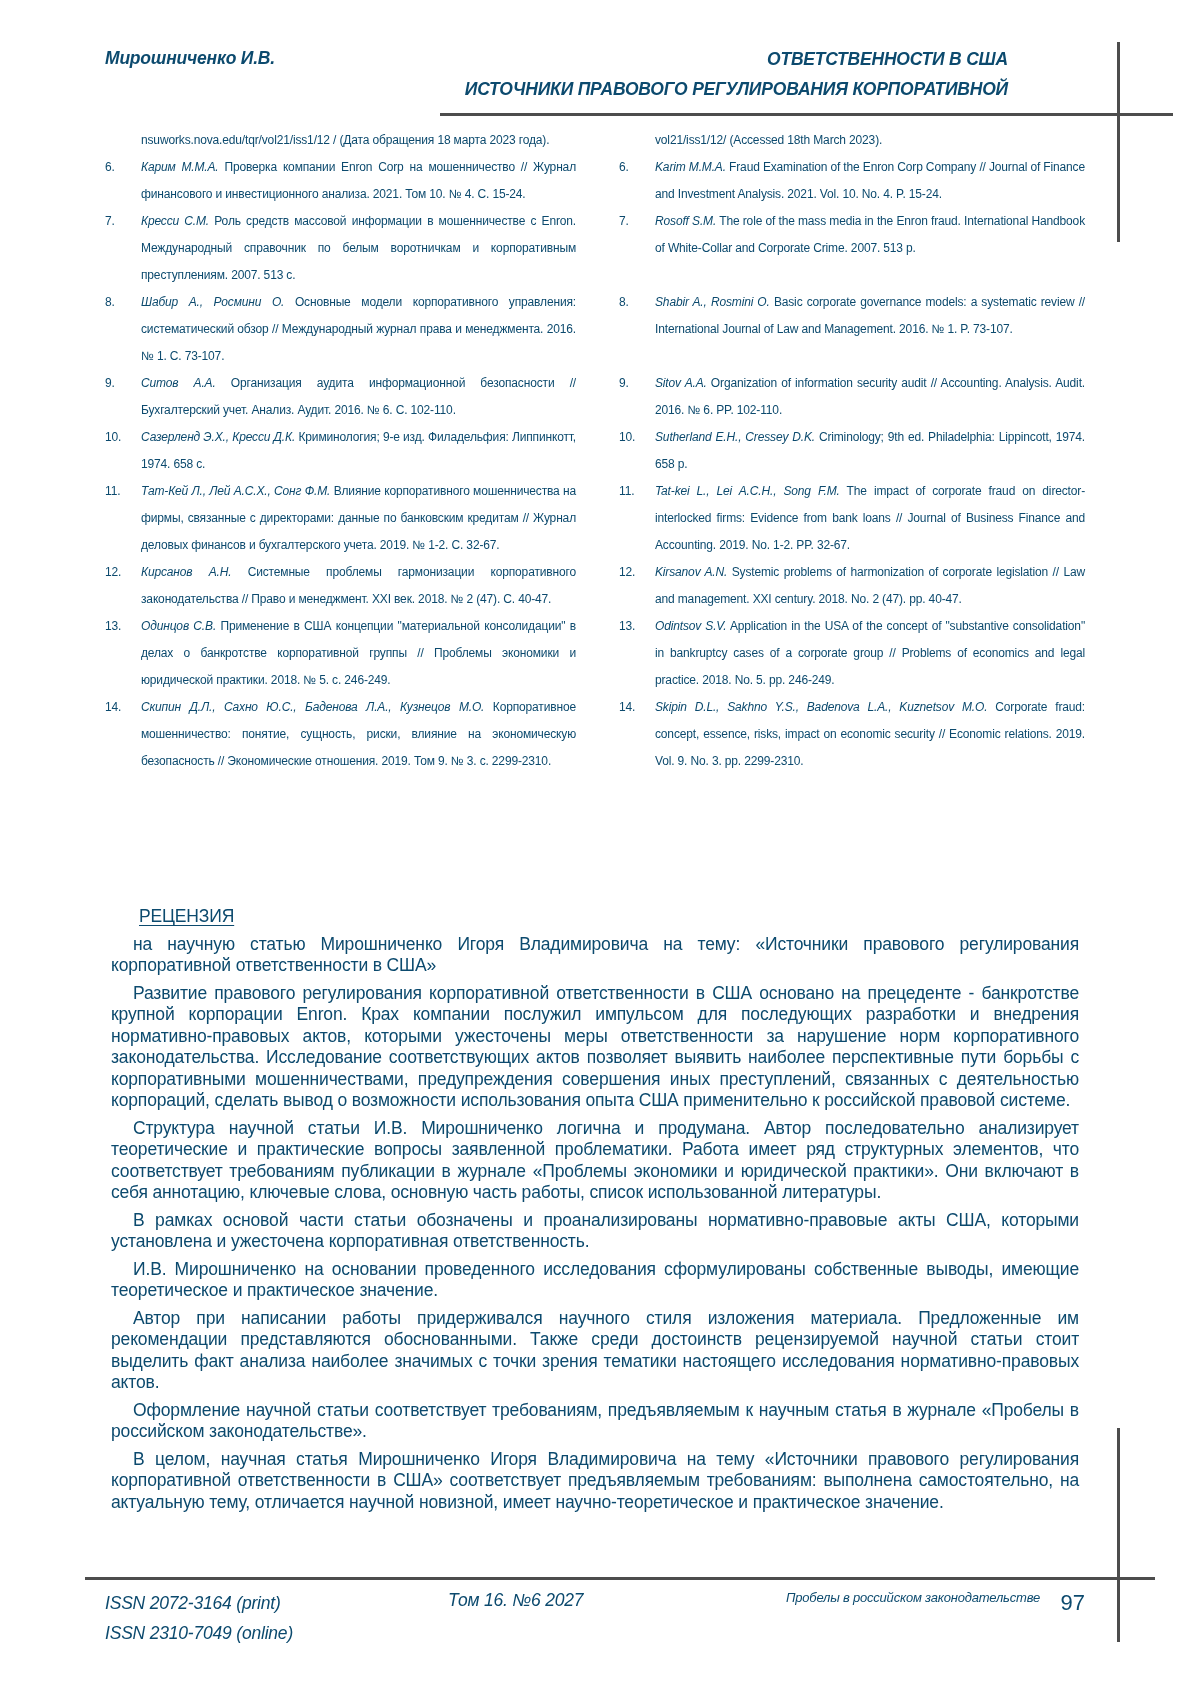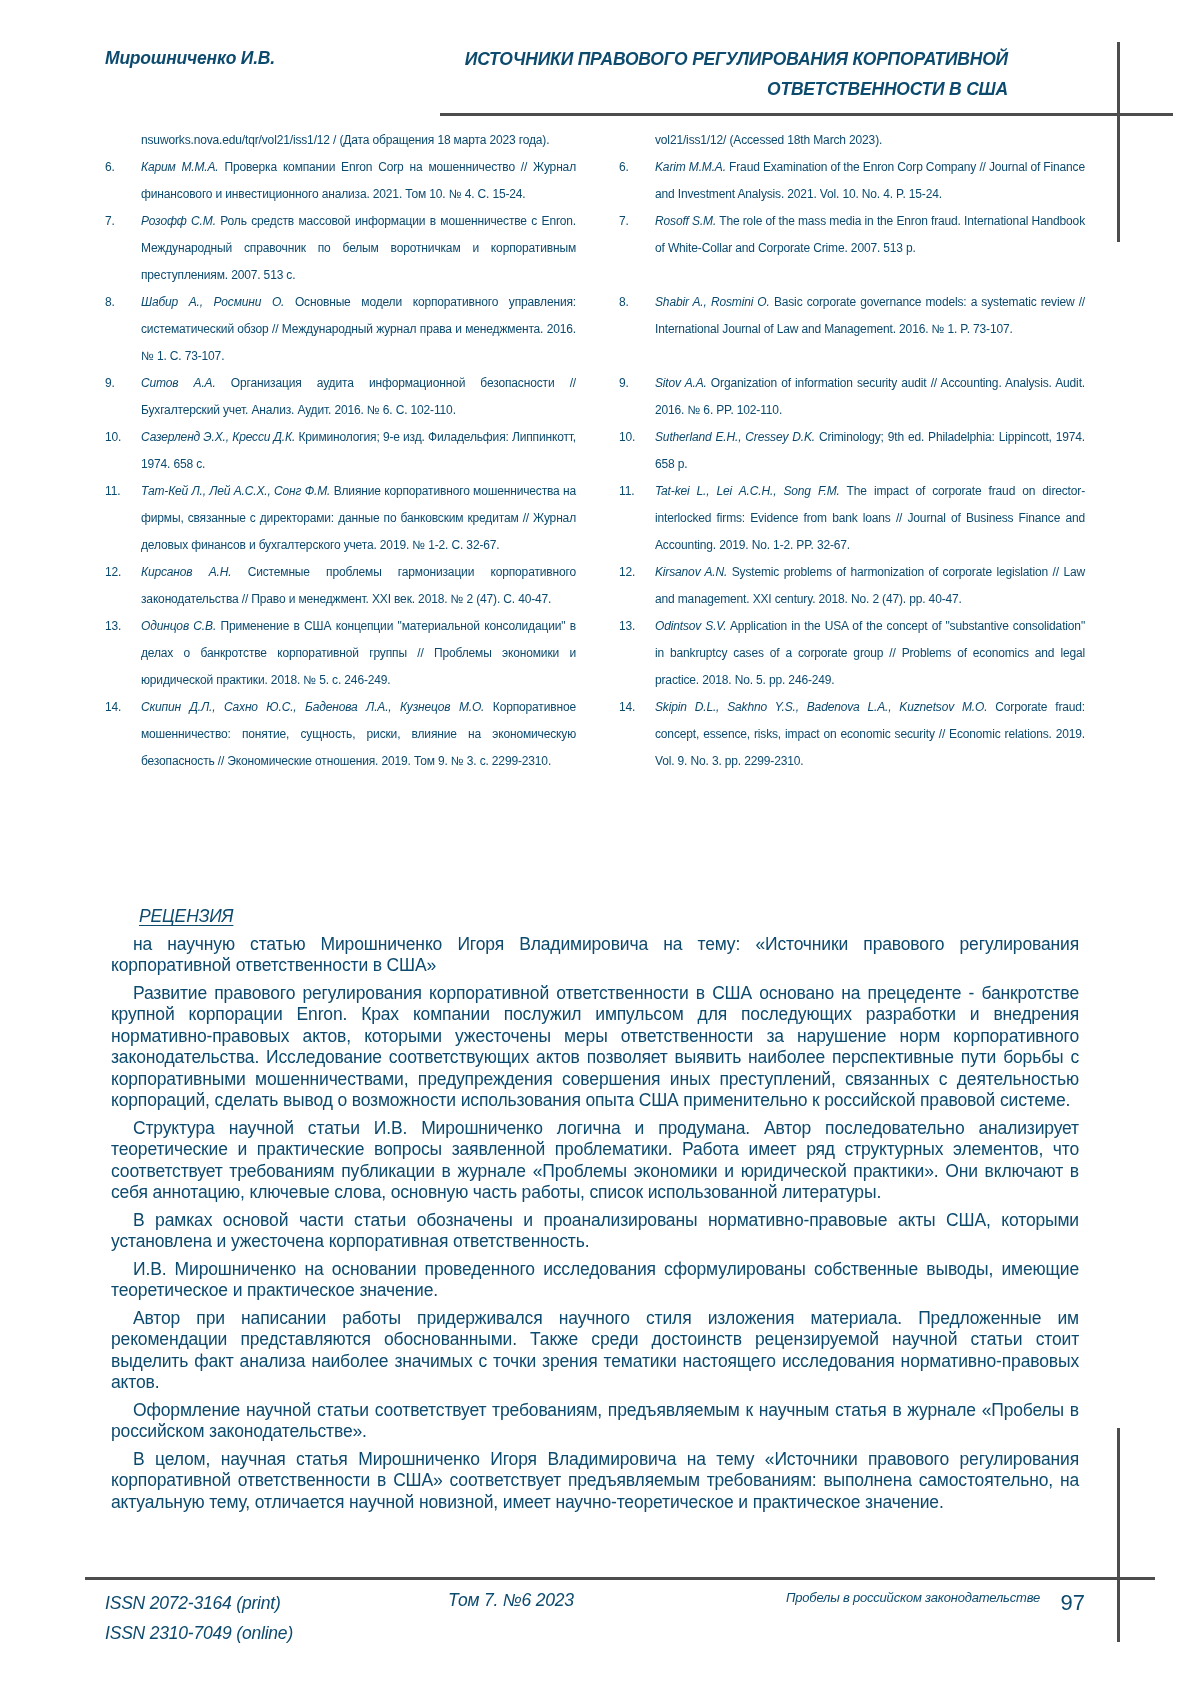--- a/index.html
+++ b/index.html
@@ -47,21 +47,20 @@
   .refs .body{text-align:justify;}
   .refs .body i{font-style:italic;}
   
   .review{
     position:absolute;left:105px;top:906px;width:980px;
     font-size:17.5px;line-height:21.5px;
     letter-spacing:-0.15px;
   }
   .review-heading{
     margin:0 0 0 34px;
-    font-style:italic;
     text-decoration:underline;
     text-underline-offset:3px;
   }
   .review p{margin:6px;text-indent:22px;text-align:justify;}
   
   .ftr-rule{
     position:absolute;left:85px;top:1577px;width:1070px;height:2.5px;
     background:#4d4d4d;
   }
   .ftr-issn{
@@ -82,39 +81,39 @@
     font-size:22px;
   }
 </style>
 </head>
 <body>
 
 <div class="page">
 
   <div class="hdr-author">Мирошниченко И.В.</div>
   <div class="hdr-title">
+    <div>ОТВЕТСТВЕННОСТИ В США</div>
     <div>ИСТОЧНИКИ ПРАВОВОГО РЕГУЛИРОВАНИЯ КОРПОРАТИВНОЙ</div>
-    <div>ОТВЕТСТВЕННОСТИ В США</div>
   </div>
   <div class="hdr-rule"></div>
   <div class="vrule-top"></div>
 
   <div class="refs">
       <div class="num"></div>
       <div class="body">nsuworks.nova.edu/tqr/vol21/iss1/12 / (Дата обращения 18 марта 2023 года).</div>
       <div class="gutter"></div>
       <div class="num"></div>
       <div class="body">vol21/iss1/12/ (Accessed 18th March 2023).</div>
       <div class="num">6.</div>
       <div class="body"><i>Карим М.М.А.</i> Проверка компании Enron Corp на мошенничество // Журнал финансового и инвестиционного анализа. 2021. Том 10. № 4. С. 15-24.</div>
       <div class="gutter"></div>
       <div class="num">6.</div>
       <div class="body"><i>Karim M.M.A.</i> Fraud Examination of the Enron Corp Company // Journal of Finance and Investment Analysis. 2021. Vol. 10. No. 4. P. 15-24.</div>
       <div class="num">7.</div>
-      <div class="body"><i>Розофф С.М.</i> Роль средств массовой информации в мошенничестве с Enron. Международный справочник по белым воротничкам и корпоративным преступлениям. 2007. 513 с.</div>
+      <div class="body"><i>Кресси С.М.</i> Роль средств массовой информации в мошенничестве с Enron. Международный справочник по белым воротничкам и корпоративным преступлениям. 2007. 513 с.</div>
       <div class="gutter"></div>
       <div class="num">7.</div>
       <div class="body"><i>Rosoff S.M.</i> The role of the mass media in the Enron fraud. International Handbook of White-Collar and Corporate Crime. 2007. 513 p.</div>
       <div class="num">8.</div>
       <div class="body"><i>Шабир А., Росмини О.</i> Основные модели корпоративного управления: систематический обзор // Международный журнал права и менеджмента. 2016. № 1. С. 73-107.</div>
       <div class="gutter"></div>
       <div class="num">8.</div>
       <div class="body"><i>Shabir A., Rosmini O.</i> Basic corporate governance models: a systematic review // International Journal of Law and Management. 2016. № 1. P. 73-107.</div>
       <div class="num">9.</div>
       <div class="body"><i>Ситов А.А.</i> Организация аудита информационной безопасности // Бухгалтерский учет. Анализ. Аудит. 2016. № 6. С. 102-110.</div>
@@ -153,17 +152,17 @@
     <p>на научную статью Мирошниченко Игоря Владимировича на тему: «Источники правового регулирования корпоративной ответственности в США»</p>
     <span><p>Развитие правового регулирования корпоративной ответственности в США основано на прецеденте - банкротстве крупной корпорации Enron. Крах компании послужил импульсом для последующих разработки и внедрения нормативно-правовых актов, которыми ужесточены меры ответственности за нарушение норм корпоративного законодательства. Исследование соответствующих актов позволяет выявить наиболее перспективные пути борьбы с корпоративными мошенничествами, предупреждения совершения иных преступлений, связанных с деятельностью корпораций, сделать вывод о возможности использования опыта США применительно к российской правовой системе.</p><p>Структура научной статьи И.В. Мирошниченко логична и продумана. Автор последовательно анализирует теоретические и практические вопросы заявленной проблематики. Работа имеет ряд структурных элементов, что соответствует требованиям публикации в журнале «Проблемы экономики и юридической практики». Они включают в себя аннотацию, ключевые слова, основную часть работы, список использованной литературы.</p><p>В рамках основой части статьи обозначены и проанализированы нормативно-правовые акты США, которыми установлена и ужесточена корпоративная ответственность.</p><p>И.В. Мирошниченко на основании проведенного исследования сформулированы собственные выводы, имеющие теоретическое и практическое значение.</p><p>Автор при написании работы придерживался научного стиля изложения материала. Предложенные им рекомендации представляются обоснованными. Также среди достоинств рецензируемой научной статьи стоит выделить факт анализа наиболее значимых с точки зрения тематики настоящего исследования нормативно-правовых актов.</p><p>Оформление научной статьи соответствует требованиям, предъявляемым к научным статья в журнале «Пробелы в российском законодательстве».</p><p>В целом, научная статья Мирошниченко Игоря Владимировича на тему «Источники правового регулирования корпоративной ответственности в США» соответствует предъявляемым требованиям: выполнена самостоятельно, на актуальную тему, отличается научной новизной, имеет научно-теоретическое и практическое значение.</p></span>
   </div>
 
   <div class="vrule-bottom"></div>
   <div class="ftr-rule"></div>
   <div class="ftr-issn">
     <div>ISSN 2072-3164 (print)</div>
     <div>ISSN 2310-7049 (online)</div>
   </div>
-  <div class="ftr-volume">Том 7. №6 2023</div>
+  <div class="ftr-volume">Том 16. №6 2027</div>
   <div class="ftr-journal">Пробелы в российском законодательстве</div>
   <div class="ftr-page">97</div>
 
 </div>
 
 </body></html>

